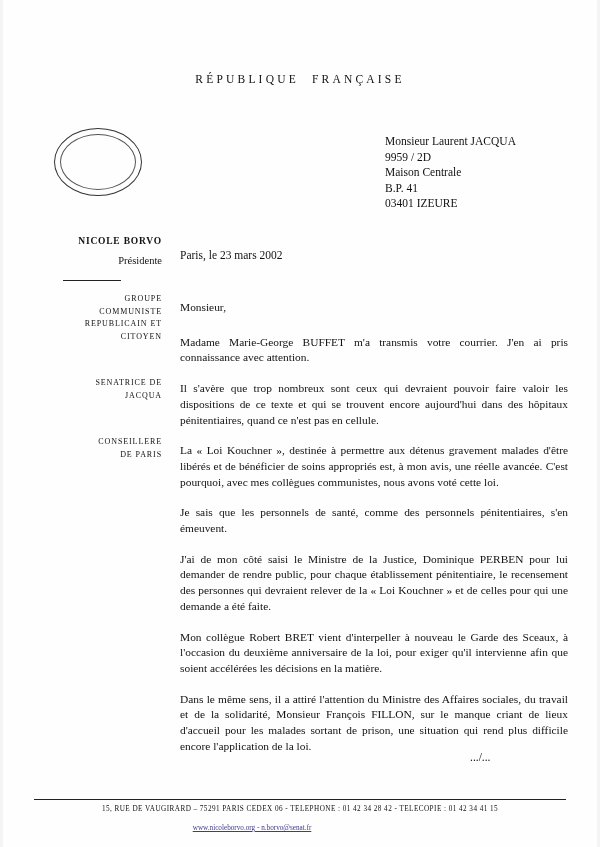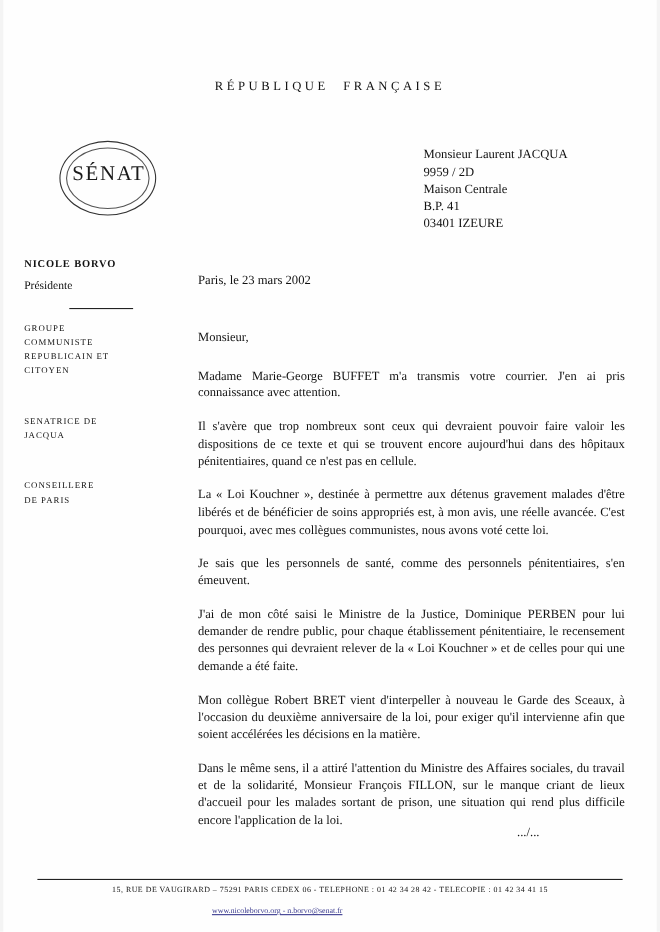--- a/index.html
+++ b/index.html
@@ -72,21 +72,21 @@
     font-variant: small-caps;
     letter-spacing: 1.5px;
     color: #1a1a1a;
   }
   
   .sidebar {
     position: absolute;
     top: 236px;
     left: 22px;
     width: 140px;
-    text-align: left;
+    text-align: right;
     font-family: "Liberation Serif", serif;
   }
   .sb-name {
     font-size: 9.5px;
     font-weight: bold;
     font-variant: small-caps;
     letter-spacing: 0.8px;
     color: #111;
     margin-bottom: 9px;
   }
@@ -207,21 +207,20 @@
 
 <div class="page">
   <div class="scan-edge-l"></div>
   <div class="scan-edge-r"></div>
 
   <div class="republique">RÉPUBLIQUE  FRANÇAISE</div>
 
   <div class="logo-block">
     <div class="logo-oval"></div>
     <div class="logo-oval inner"></div>
-    <div class="logo-text">SÉNAT</div>
   </div>
 
   <div class="address">
     <div>Monsieur Laurent JACQUA</div>
     <div>9959 / 2D</div>
     <div>Maison Centrale</div>
     <div>B.P. 41</div>
     <div>03401 IZEURE</div>
   </div>
 

